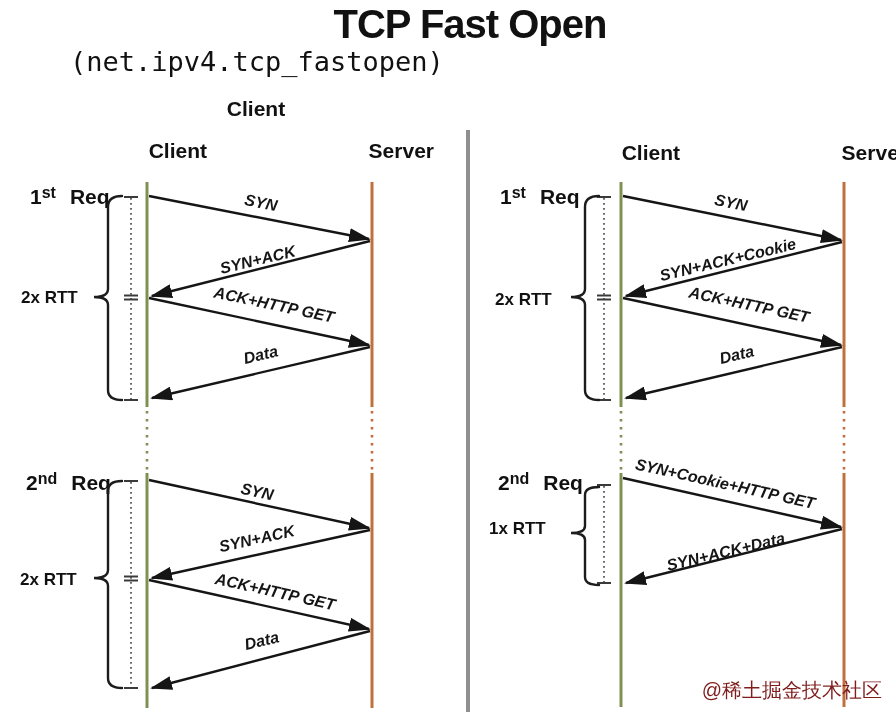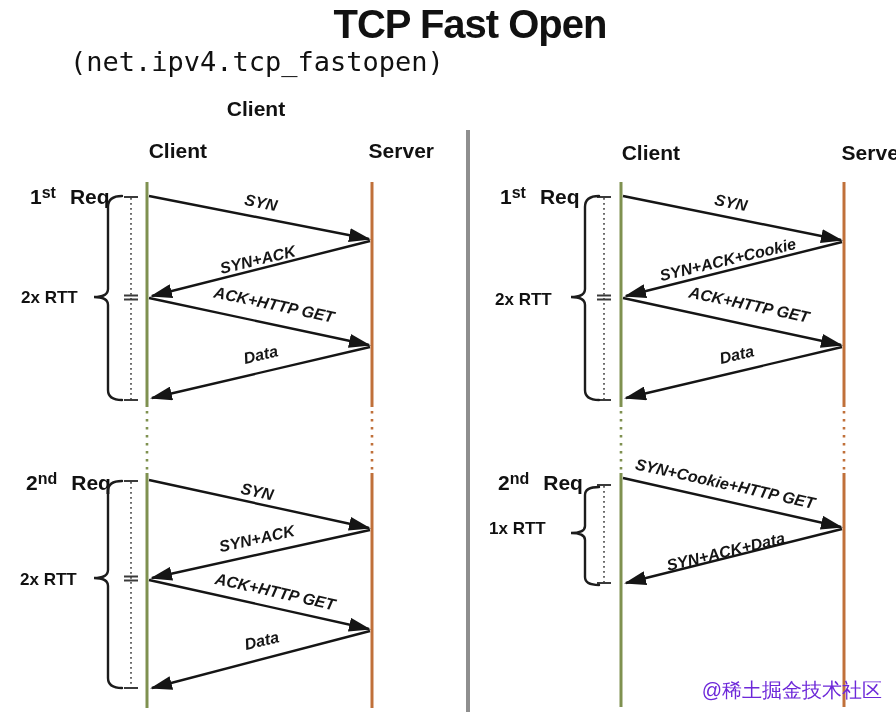--- a/index.html
+++ b/index.html
@@ -29,21 +29,21 @@
   .req .word{margin-left:14px;text-align:right;}
   .req-l1{top:184px;left:30px;}
   .req-l2{top:470px;left:26px;}
   .req-r1{top:184px;left:500px;}
   .req-r2{top:470px;left:498px;}
   .rtt{width:84px;text-align:left;font-size:17px;font-weight:bold;white-space:nowrap;}
   .rtt-l1{top:288px;left:21px;}
   .rtt-l2{top:570px;left:20px;}
   .rtt-r1{top:290px;left:495px;}
   .rtt-r2{top:519px;left:489px;}
-  .watermark{top:677px;left:636px;width:246px;text-align:right;font-size:20px;color:#6d28d9;}
+  .watermark{top:677px;left:636px;width:246px;text-align:right;font-size:20px;color:#7f1d1d;}
   svg.layer{position:absolute;top:0;left:0;}
   .arrow{stroke:#151515;stroke-width:2.4;}
   .brace{stroke:#1c1c1c;stroke-width:2.4;fill:none;stroke-linecap:round;}
   .ruler{stroke:#3a3a3a;stroke-width:1.5;stroke-dasharray:1.8,3.2;}
   .tick{stroke:#3a3a3a;stroke-width:2;}
   .lifeline-solid{stroke-width:3;}
   .lifeline-dotted{stroke-width:2.6;stroke-dasharray:2.6,5.4;}
   .arrow-label{
     font-family:"Liberation Sans",sans-serif;font-size:16px;font-weight:bold;font-style:italic;
     fill:#151515;text-anchor:middle;

